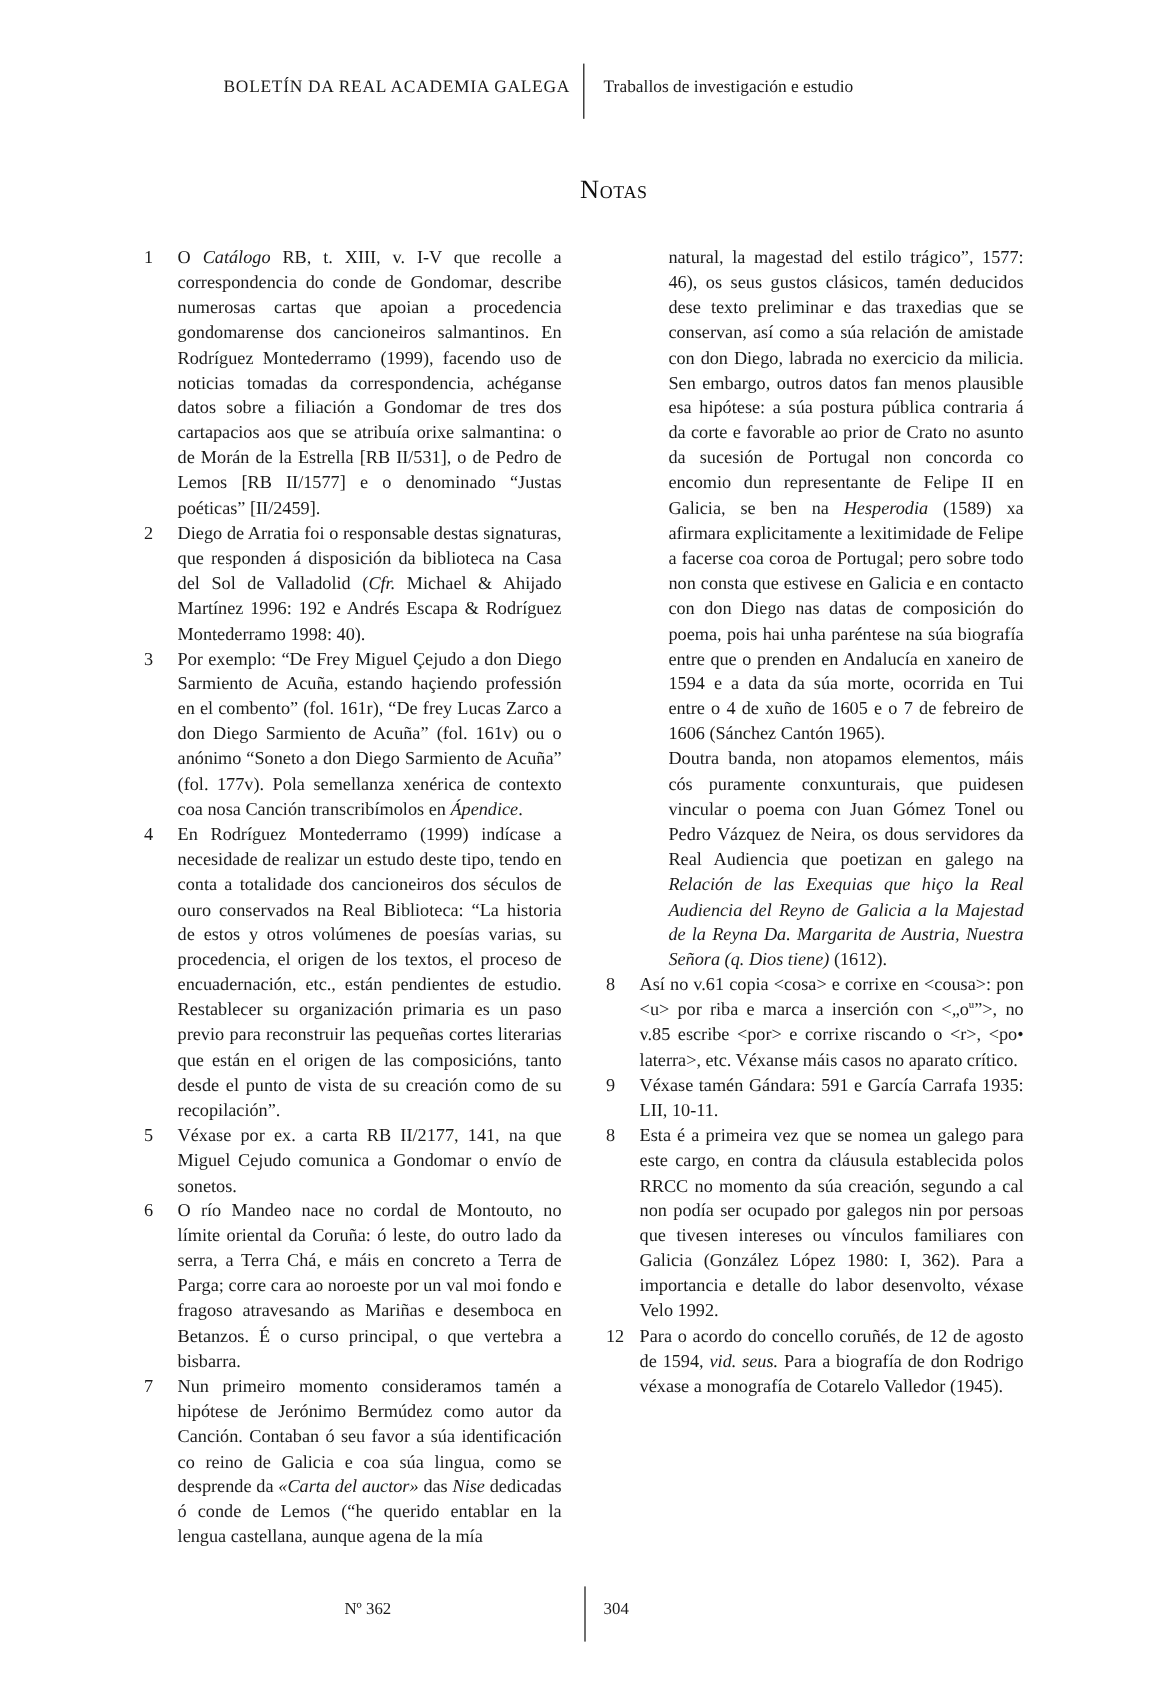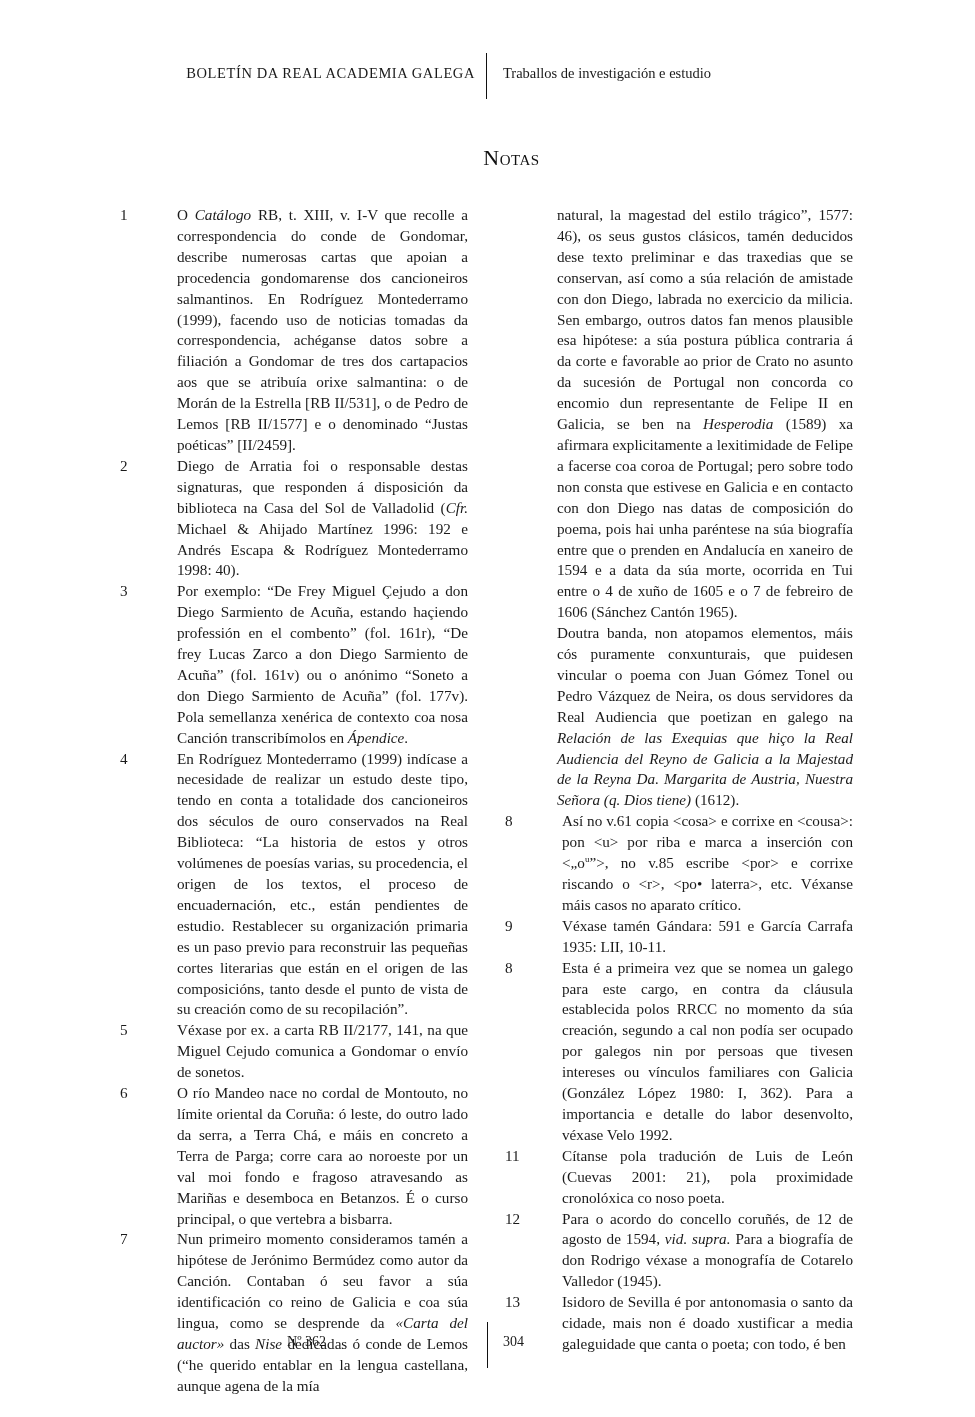--- a/index.html
+++ b/index.html
@@ -71,21 +71,21 @@
     .note {
       position: relative;
       padding-left: 30px;
       margin: 0;
     }
     .note .num {
       position: absolute;
       left: 2px;
       top: 0;
     }
-    .note .body { display: block; margin-left: 29px; }
+    .note .body { display: block; }
     .note .para { display: block; margin-left: 24px; }
     .note.cont { padding-left: 30px; }
     i { font-style: italic; }
     sup { font-size: 9px; line-height: 0; vertical-align: 6px; }
     .footer {
       position: absolute;
       top: 1322px;
       left: 0;
       width: 832px;
       height: 48px;
@@ -167,30 +167,22 @@
     </div>
   <div class="note">
       <span class="num">9</span>
       <span class="body"><span>Véxase tamén Gándara: 591 e García Carrafa 1935: LII, 10-11.</span></span>
     </div>
   <div class="note">
       <span class="num">8</span>
       <span class="body"><span>Esta é a primeira vez que se nomea un galego para este cargo, en contra da cláusula establecida polos RRCC no momento da súa creación, segundo a cal non podía ser ocupado por galegos nin por persoas que tivesen intereses ou vínculos familiares con Galicia (González López 1980: I, 362). Para a importancia e detalle do labor desenvolto, véxase Velo 1992.</span></span>
     </div>
   <div class="note">
-      <span class="num">11</span>
-      <span class="body"><span>Cítanse pola tradución de Luis de León (Cuevas 2001: 21), pola proximidade cronolóxica co noso poeta.</span></span>
-    </div>
-  <div class="note">
       <span class="num">12</span>
-      <span class="body"><span>Para o acordo do concello coruñés, de 12 de agosto de 1594, </span><i>vid. supra.</i><span> Para a biografía de don Rodrigo véxase a monografía de Cotarelo Valledor (1945).</span></span>
-    </div>
-  <div class="note">
-      <span class="num">13</span>
-      <span class="body"><span>Isidoro de Sevilla é por antonomasia o santo da cidade, mais non é doado xustificar a media galeguidade que canta o poeta; con todo, é ben</span></span>
+      <span class="body"><span>Para o acordo do concello coruñés, de 12 de agosto de 1594, </span><i>vid. seus.</i><span> Para a biografía de don Rodrigo véxase a monografía de Cotarelo Valledor (1945).</span></span>
     </div>
 </div>
 
 <div class="footer">
   <span class="footer-issue">Nº 362</span>
   <span class="footer-rule"></span>
   <span class="footer-page">304</span>
 </div>
 
 </body></html>

